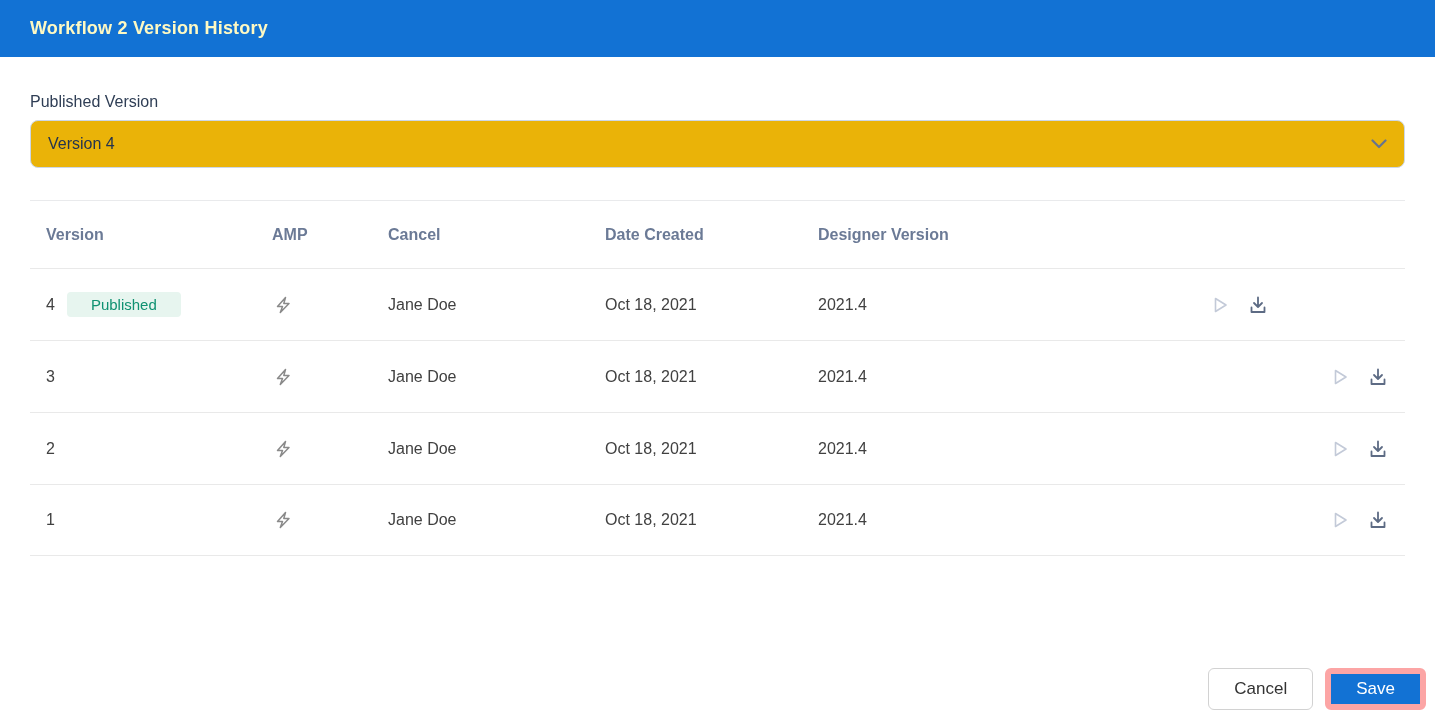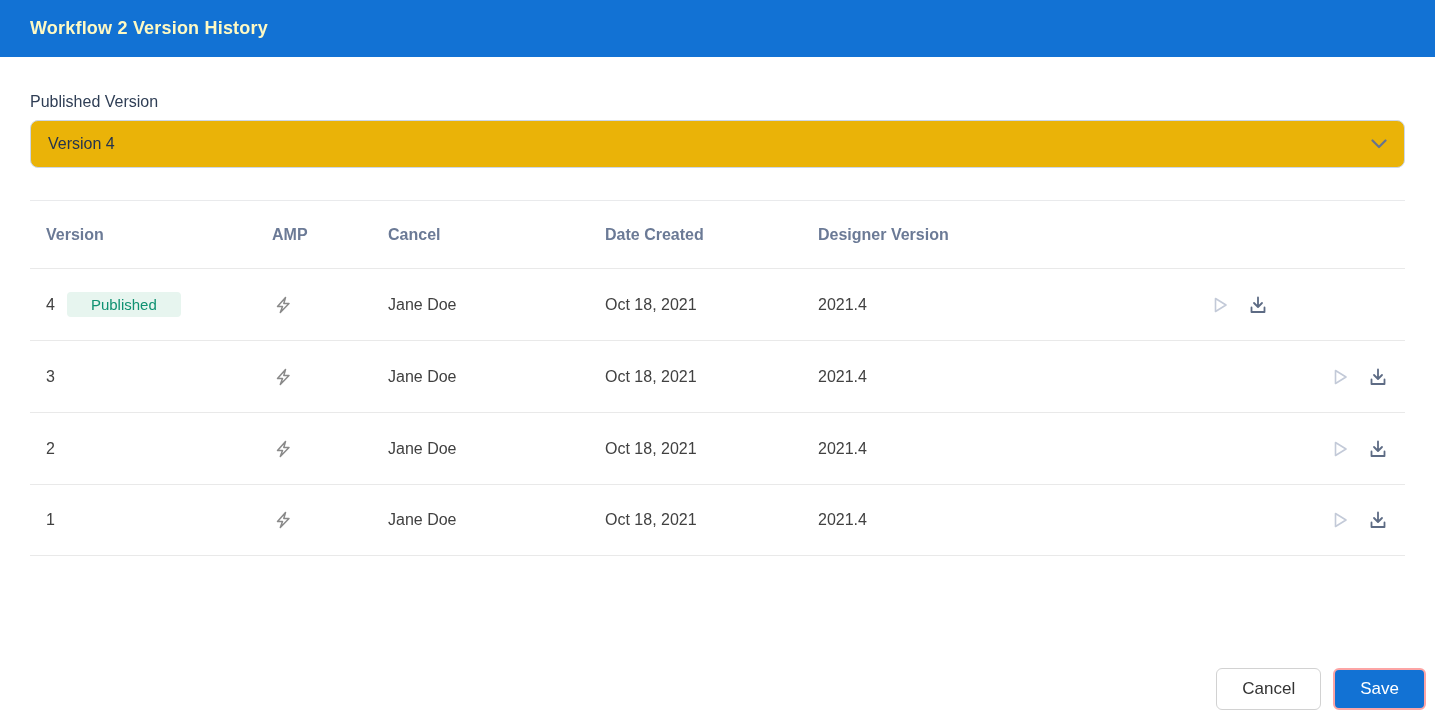--- a/index.html
+++ b/index.html
@@ -126,21 +126,21 @@
     align-items: center;
     justify-content: center;
   }
   .btn-cancel {
     background: #ffffff;
     border: 1px solid #d2d2d2;
     color: #333333;
   }
   .btn-save {
     background: #1272d4;
-    border: 2px solid #fca5a5;
+    border: 6px solid #fca5a5;
     color: #ffffff;
   }
 </style>
 </head>
 <body>
 
 <div class="titlebar">
   <span class="title">Workflow 2 Version History</span>
 </div>
 

